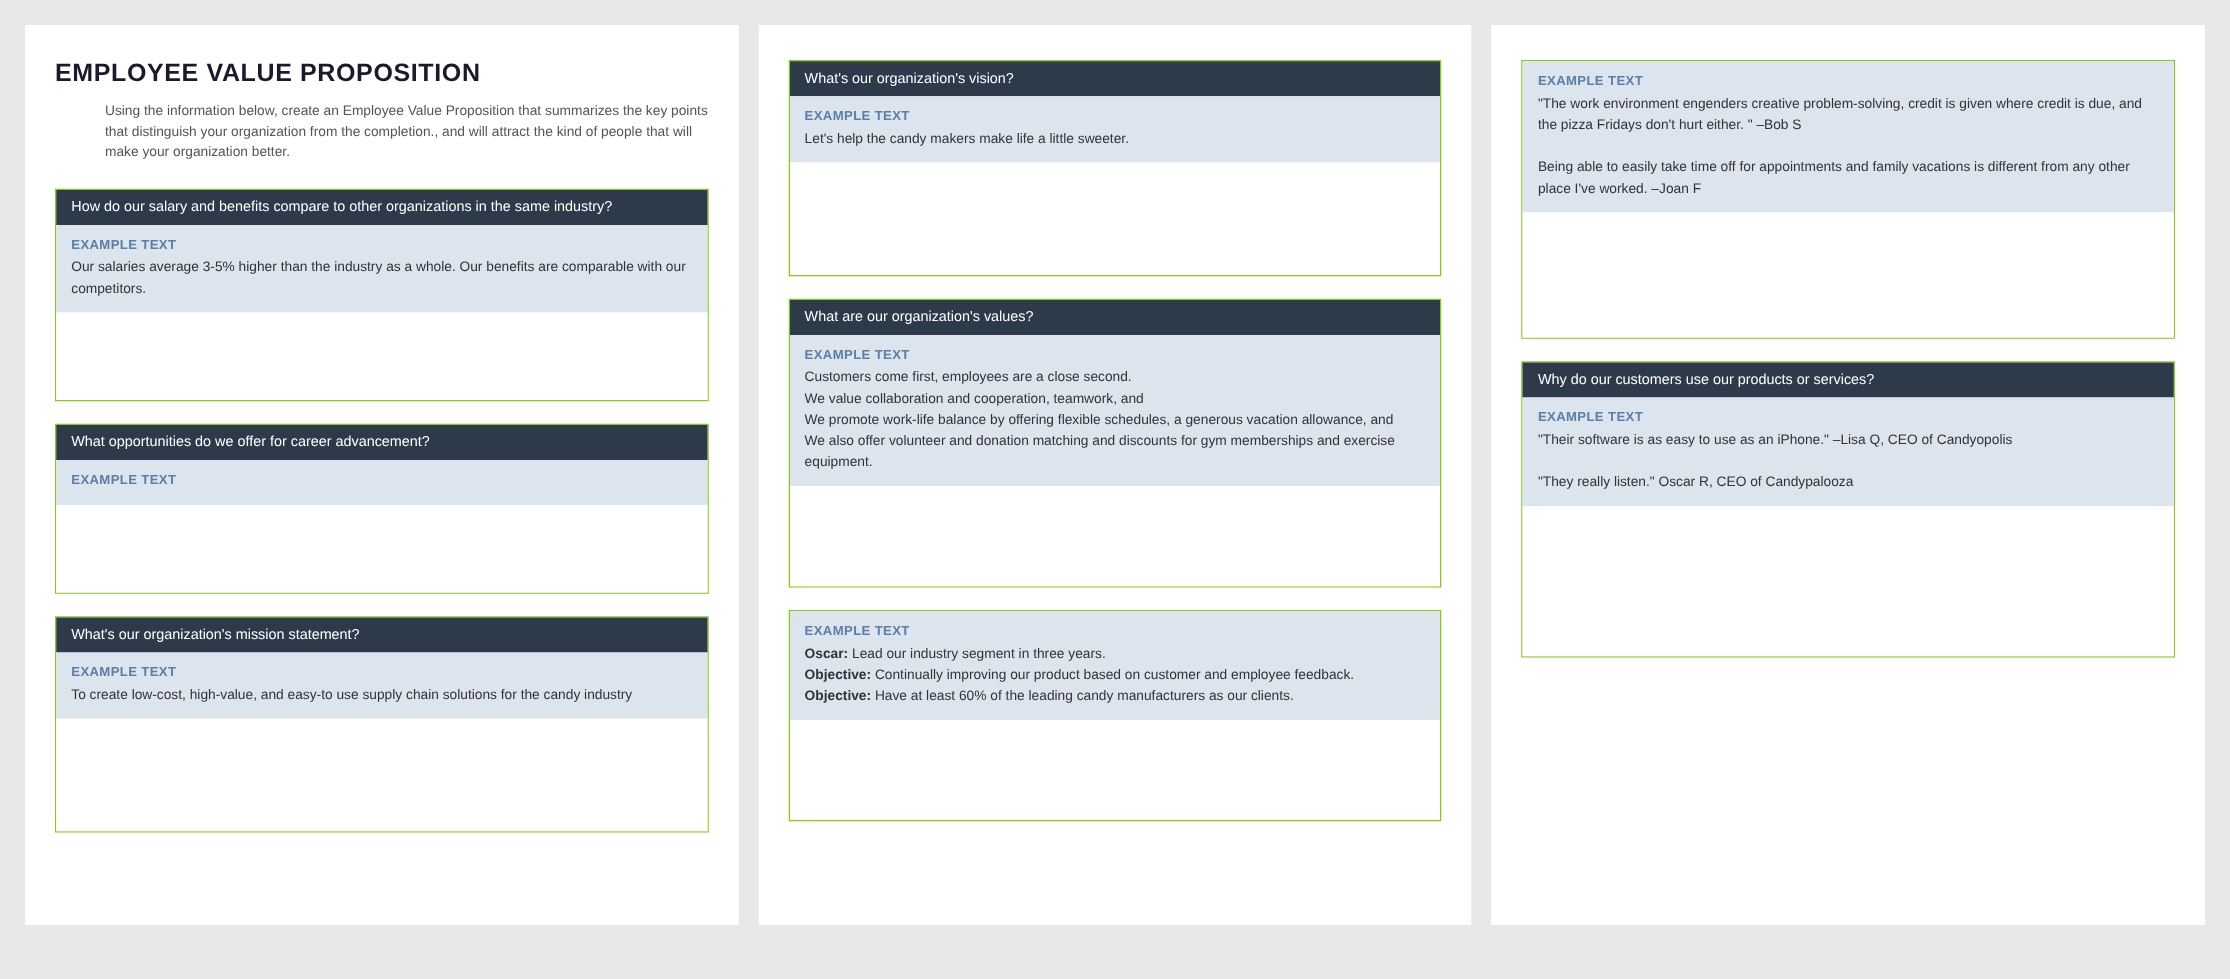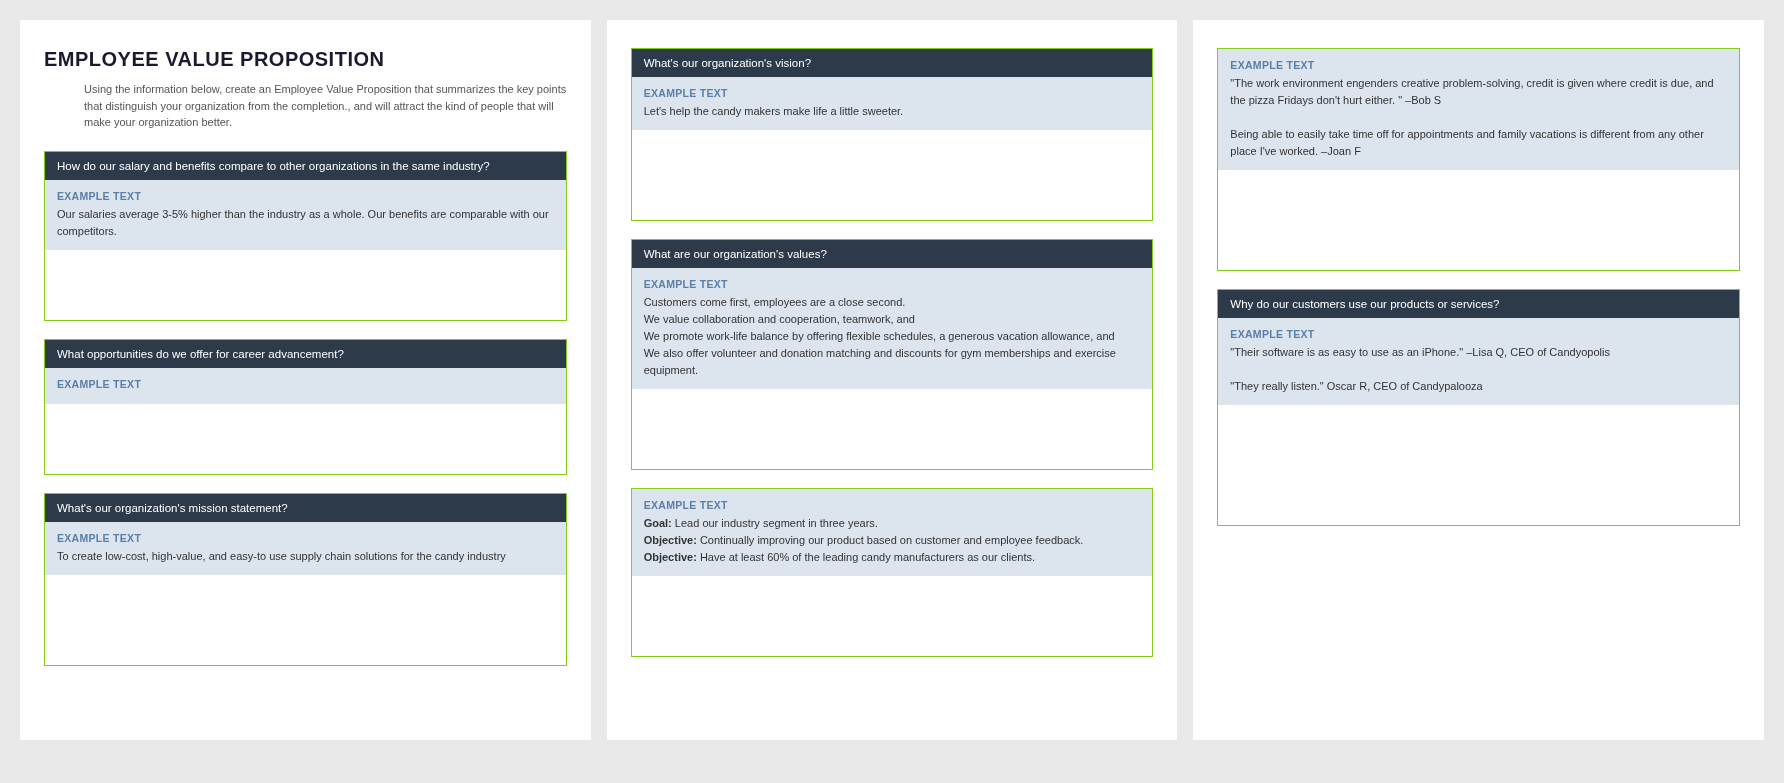--- a/index.html
+++ b/index.html
@@ -129,21 +129,21 @@
           We also offer volunteer and donation matching and discounts for gym memberships and exercise equipment.
         </div>
       </div>
       <div class="combined-blank" style="min-height:80px;"></div>
     </div>
 
     <div class="section">
       <div class="combined-filled">
         <div class="example-label">EXAMPLE TEXT</div>
         <div class="section-text">
-          <strong>Goal:</strong> Lead our industry segment in three years.<br>
+          <strong>Oscar:</strong> Lead our industry segment in three years.<br>
           <strong>Objective:</strong> Continually improving our product based on customer and employee feedback.<br>
           <strong>Objective:</strong> Have at least 60% of the leading candy manufacturers as our clients.
         </div>
       </div>
       <div class="combined-blank" style="min-height:80px;"></div>
     </div>
   </div>
 
   <div class="column">
 

